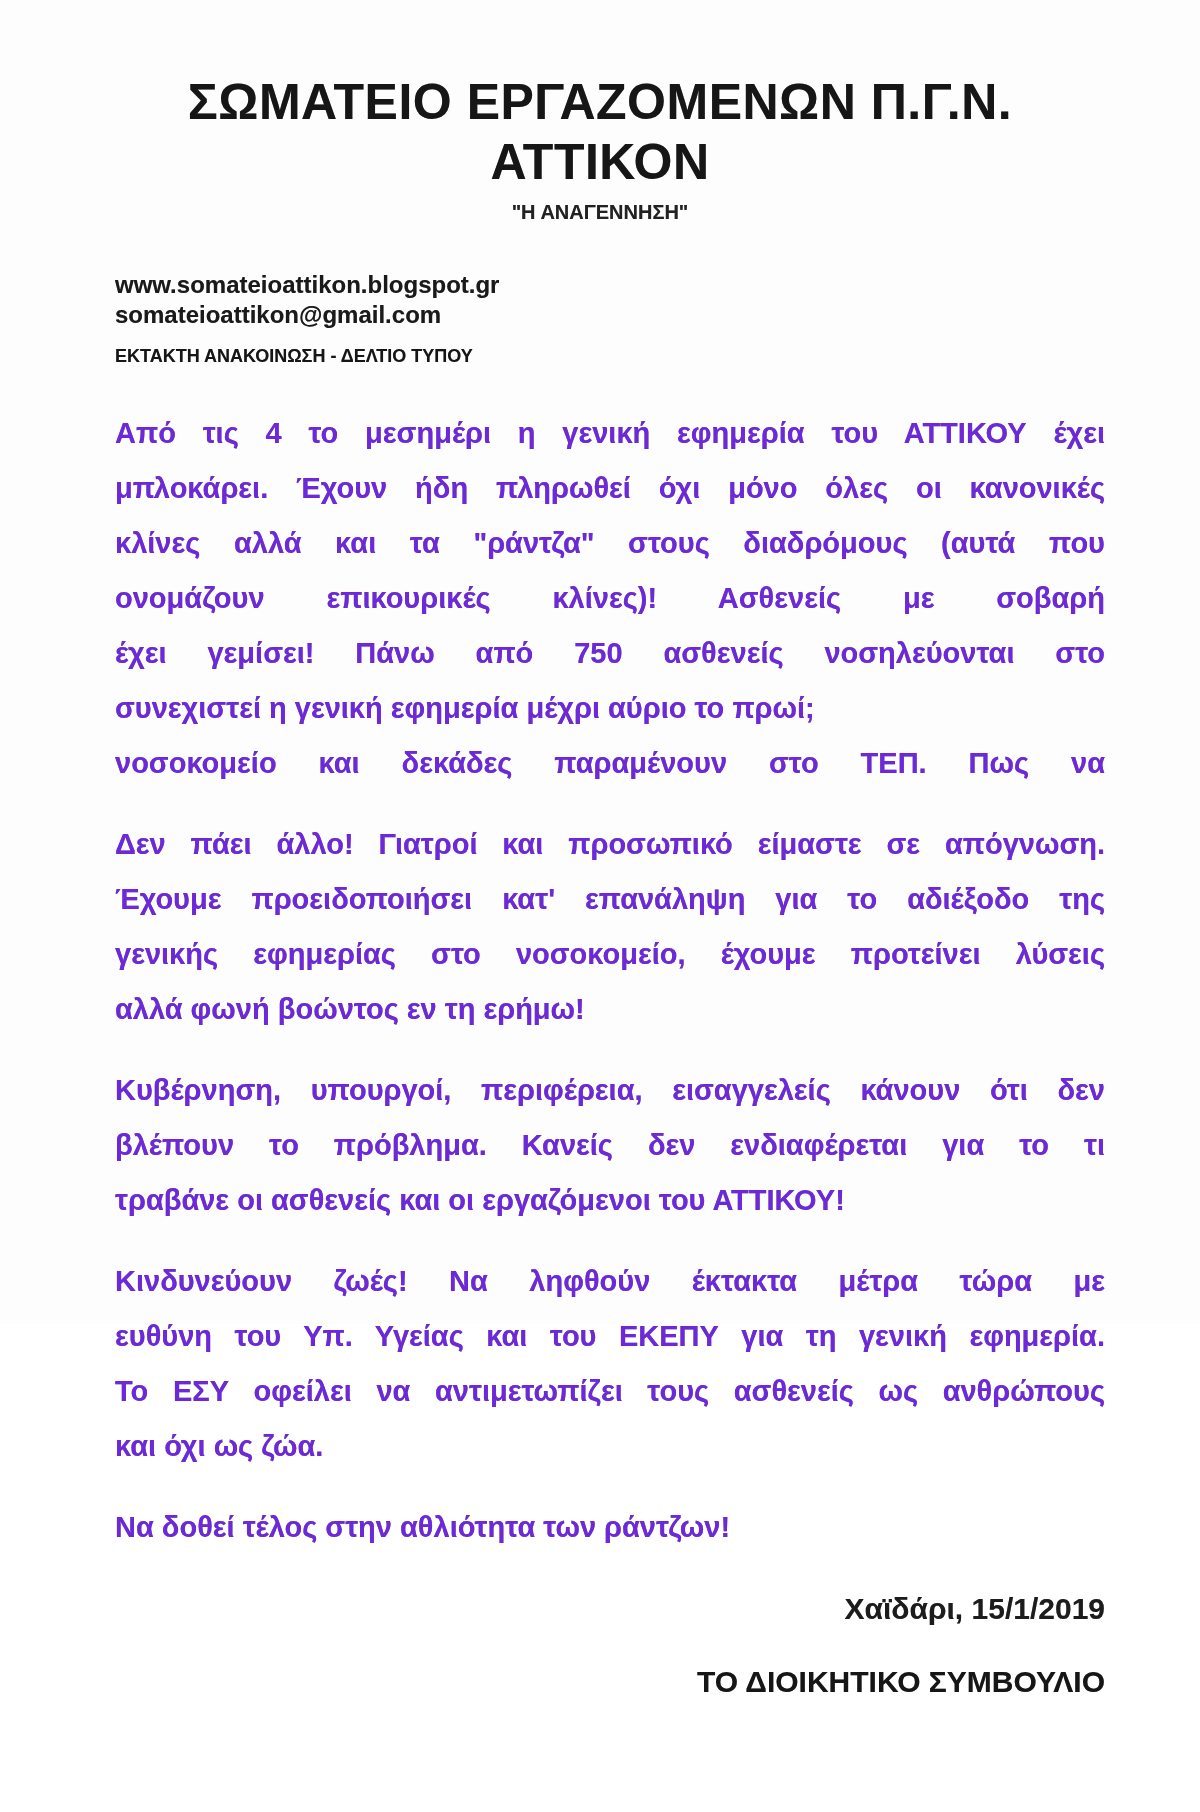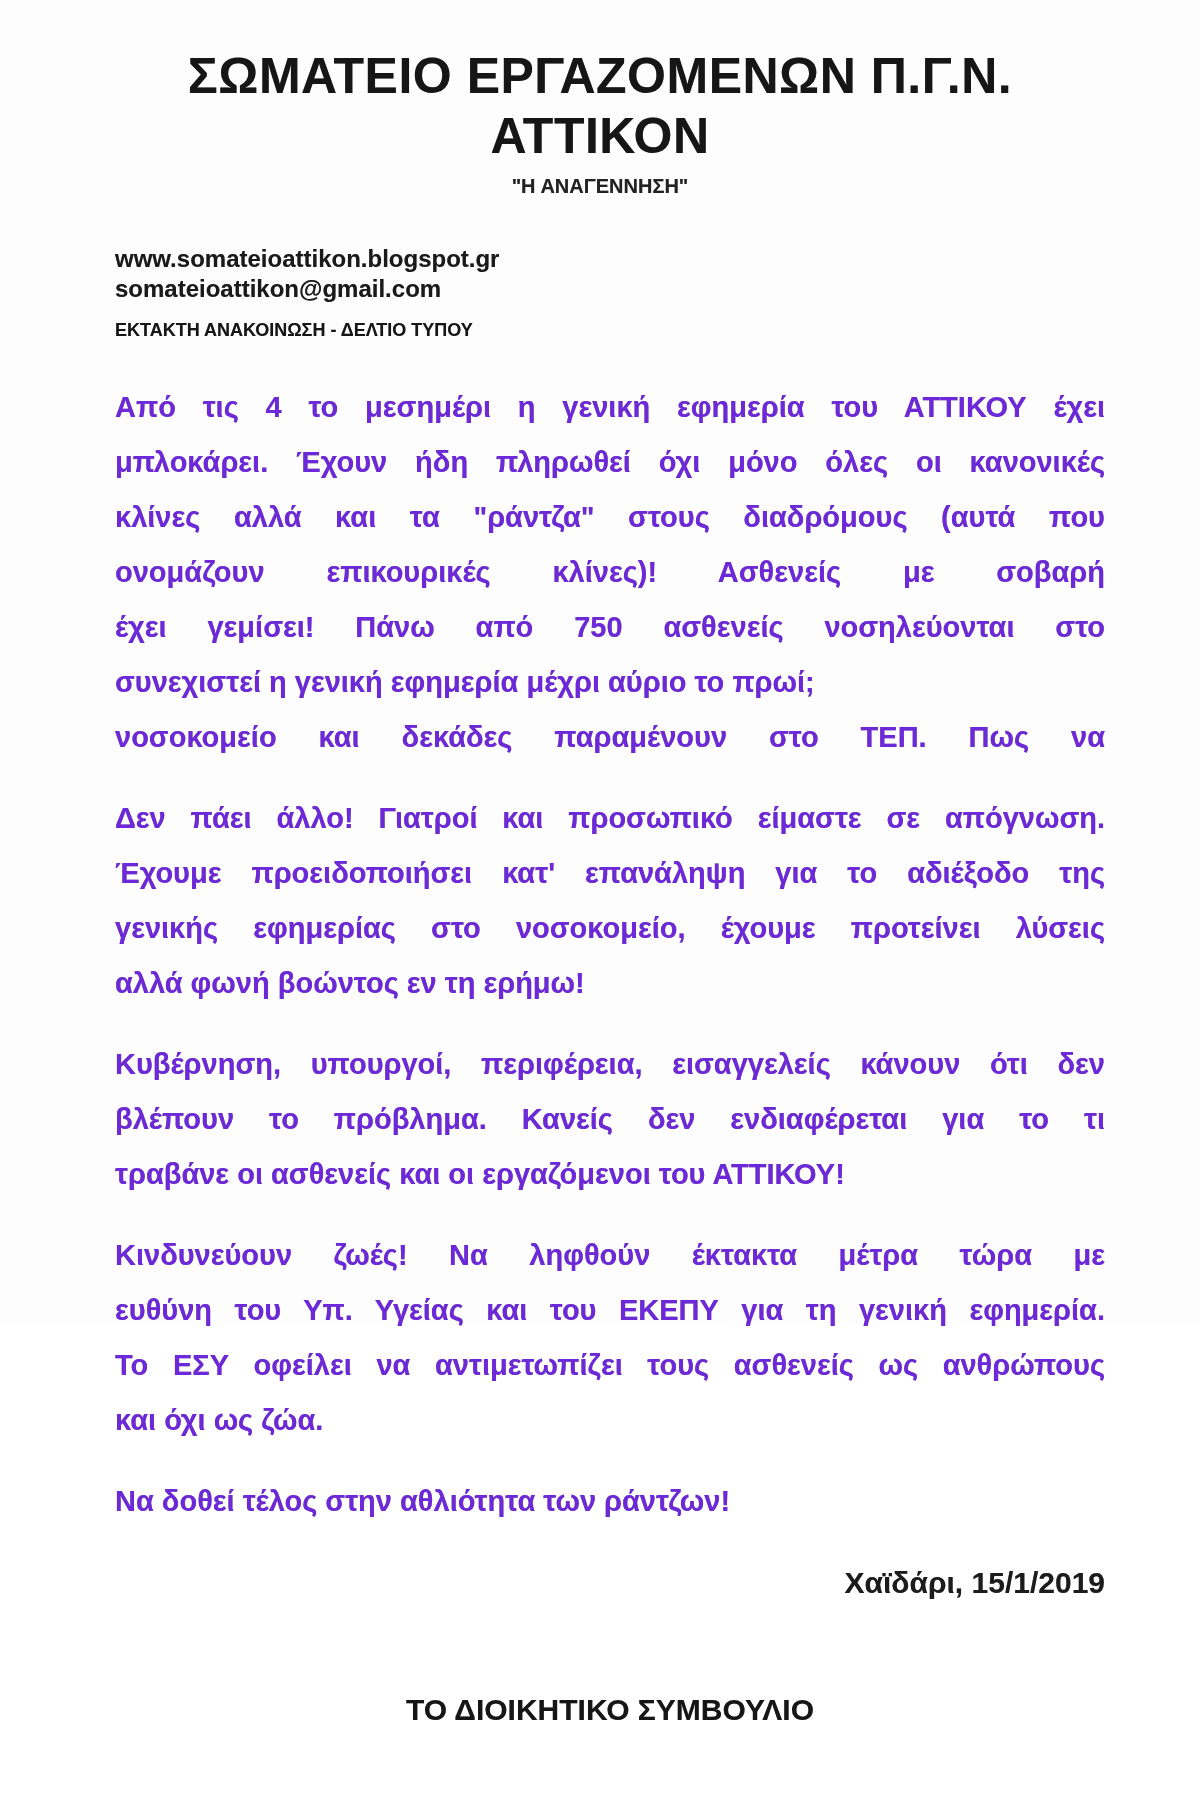--- a/index.html
+++ b/index.html
@@ -13,21 +13,21 @@
     overflow: hidden;
     font-family: "Liberation Sans", sans-serif;
     color: #1c1c1c;
     -webkit-font-smoothing: antialiased;
   }
   .page {
     width: 1200px;
     height: 1324px;
     background: #fdfdfd;
     box-sizing: border-box;
-    padding-top: 46px;
+    padding-top: 72px;
   }
   
   .page * { text-shadow: 0 0 0.6px rgba(20,20,20,0.45); }
 
   .title {
     text-align: center;
     font-weight: bold;
     font-size: 50px;
     line-height: 60px;
     letter-spacing: 0.5px;
@@ -82,22 +82,22 @@
     text-align-last: left;
   }
   .date-line {
     font-weight: bold;
     font-size: 30px;
     line-height: 55px;
     margin-top: 2px;
     text-align: right;
   }
   .signature {
-    margin-top: 81px;
-    text-align: center;
+    margin-top: 27px;
+    text-align: right;
     font-weight: bold;
     font-size: 30px;
     line-height: 38px;
     color: #161616;
   }
 </style>
 </head>
 <body>
 
 <div class="page">

